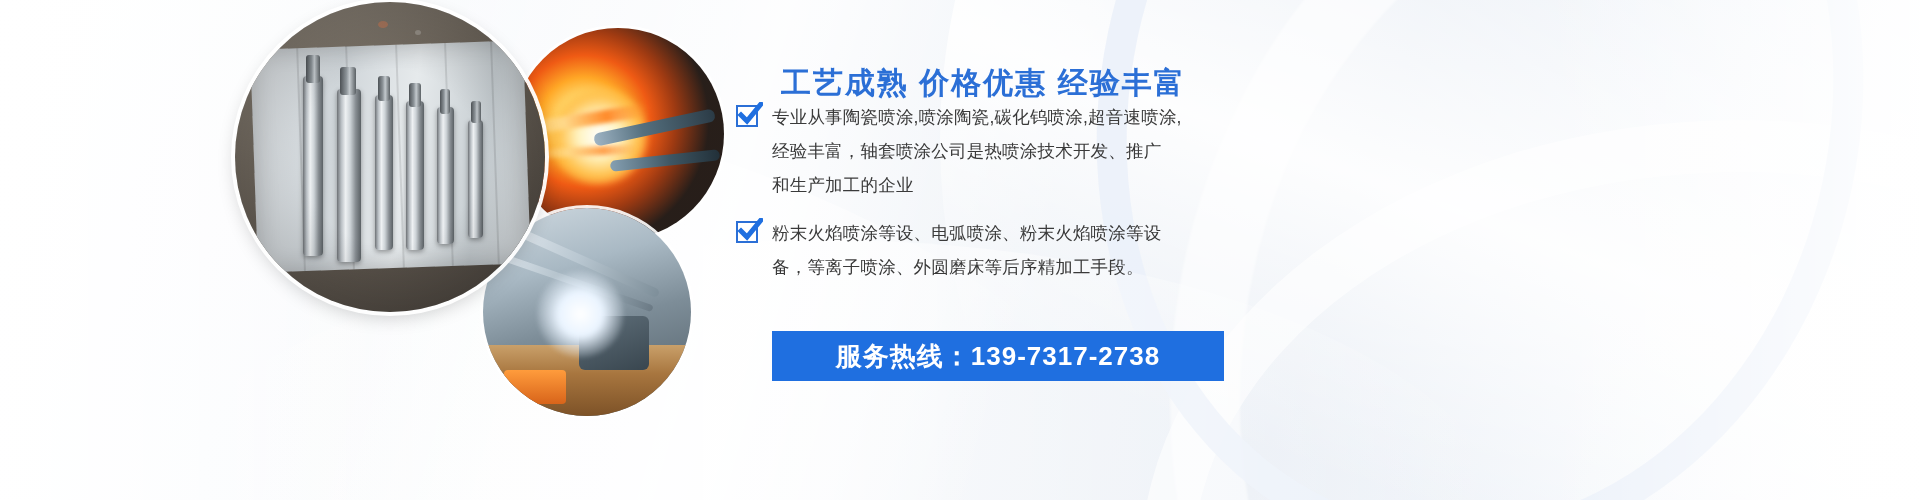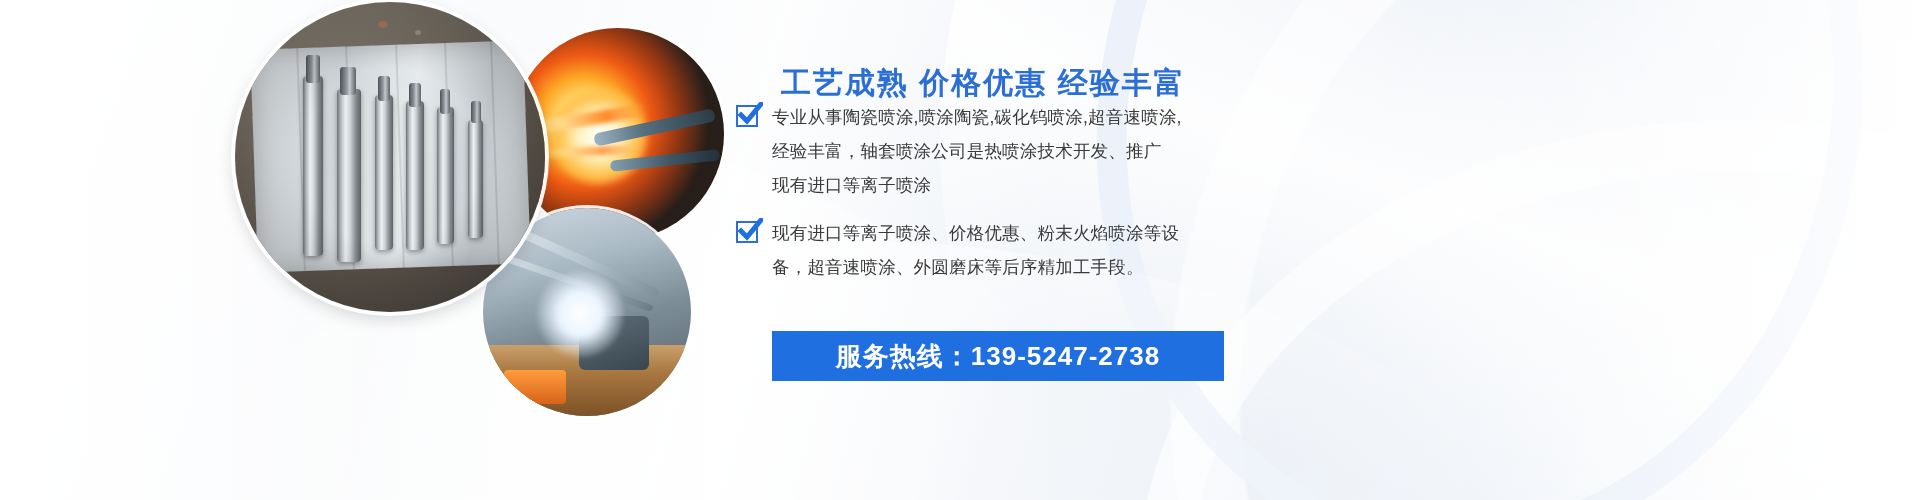--- a/index.html
+++ b/index.html
@@ -316,34 +316,34 @@
 
     <div class="bullet">
       <span class="check-box">
         <svg width="26" height="26" viewBox="0 0 26 26">
           <path d="M4 13 L10 19 L24 2" fill="none" stroke="#1f6fe0" stroke-width="5" stroke-linecap="square"></path>
         </svg>
       </span>
       <div class="bullet-text">
         <p>专业从事陶瓷喷涂,喷涂陶瓷,碳化钨喷涂,超音速喷涂,</p>
         <p>经验丰富，轴套喷涂公司是热喷涂技术开发、推广</p>
-        <p>现有进口等离子喷涂</p>
+        <p>和生产加工的企业</p>
       </div>
     </div>
 
     <div class="bullet second">
       <span class="check-box">
         <svg width="26" height="26" viewBox="0 0 26 26">
           <path d="M4 13 L10 19 L24 2" fill="none" stroke="#1f6fe0" stroke-width="5" stroke-linecap="square"></path>
         </svg>
       </span>
       <div class="bullet-text">
-        <p>现有进口等离子喷涂、价格优惠、粉末火焰喷涂等设</p>
-        <p>备，超音速喷涂、外圆磨床等后序精加工手段。</p>
+        <p>粉末火焰喷涂等设、电弧喷涂、粉末火焰喷涂等设</p>
+        <p>备，等离子喷涂、外圆磨床等后序精加工手段。</p>
       </div>
     </div>
   </div>
 
   <div id="hotline">
-    <span>服务热线：139-5247-2738</span>
+    <span>服务热线：139-7317-2738</span>
   </div>
 
 </div>
 
 </body></html>

